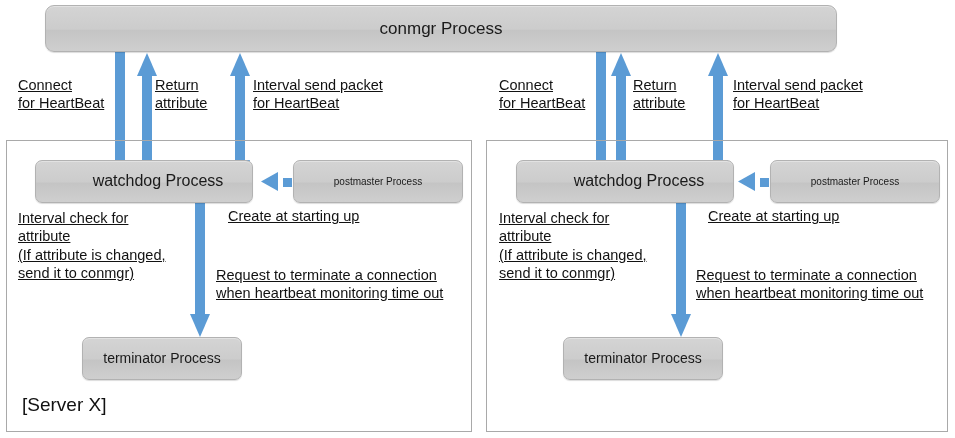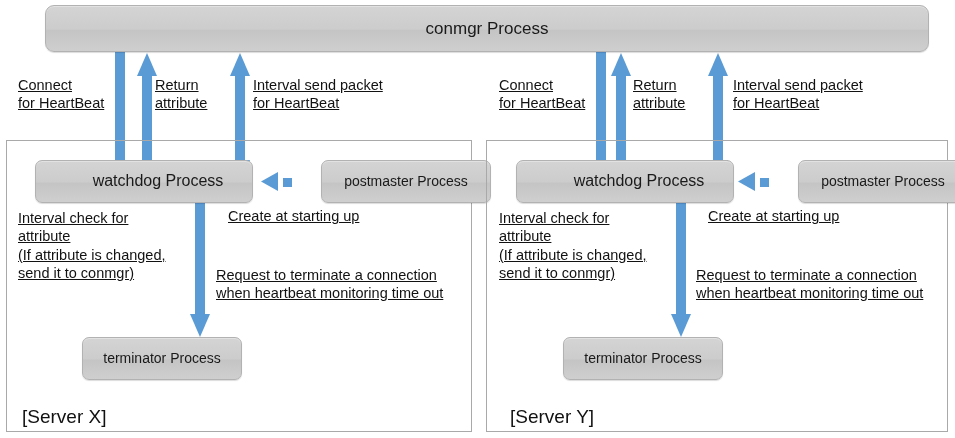--- a/index.html
+++ b/index.html
@@ -33,36 +33,35 @@
     justify-content: center;
     color: #1a1a1a;
     text-align: center;
     line-height: 1.15;
   }
   .proc-box.top-bar {
     border-radius: 9px;
     font-size: 17px;
   }
   .proc-box.watchdog { font-size: 16px; padding-left: 28px; }
-  .proc-box.postmaster { font-size: 14px; margin-left: 28px; }
+  .proc-box.postmaster { font-size: 10px; }
   .proc-box.terminator { font-size: 14px; }
 
   
   .server-panel {
     position: absolute;
     box-sizing: border-box;
     border: 1px solid #a9a9a9;
     background: transparent;
   }
   .server-label {
     position: absolute;
     font-size: 19px;
     color: #111111;
     white-space: nowrap;
-    margin-top: 12px;
   }
 
   
   .note {
     position: absolute;
     font-size: 14.5px;
     line-height: 1.26;
     color: #121212;
     white-space: pre;
     text-decoration: underline;
@@ -131,21 +130,21 @@
       <rect x="760" y="178" width="9" height="9" fill="#5b9bd5"></rect>
       <polygon points="755,181.5 755,172 738,181.5 755,191" fill="#5b9bd5"></polygon>
     </g>
 
     <g>
       <rect x="676" y="203" width="10" height="116" fill="#5b9bd5"></rect>
       <polygon points="671,314 691,314 681,337" fill="#5b9bd5"></polygon>
     </g>
   </svg>
 
-  <div class="proc-box top-bar" style="left:45px; top:5px; width:884px; height:47px;">
+  <div class="proc-box top-bar" style="left:45px; top:5px; width:792px; height:47px;">
     <span>conmgr Process</span>
   </div>
 
   <div class="server-panel" style="left:6px; top:140px; width:466px; height:292px;"></div>
 
   <div class="proc-box watchdog" style="left:35px; top:160px; width:218px; height:43px;">
     <span>watchdog Process</span>
   </div>
 
   <div class="proc-box postmaster" style="left:293px; top:160px; width:170px; height:43px;">
@@ -203,15 +202,14 @@
   <div class="note" style="left:499px; top:209px;">Interval check for
 attribute
 (If attribute is changed,
 send it to conmgr)</div>
 
   <div class="note" style="left:708px; top:207px;">Create at starting up</div>
 
   <div class="note" style="left:696px; top:266px;">Request to terminate a connection
 when heartbeat monitoring time out</div>
 
-  <div class="server-label" style="left:510px; top:394px;">[Server Y]</div>
 
 </div>
 
 </body></html>

